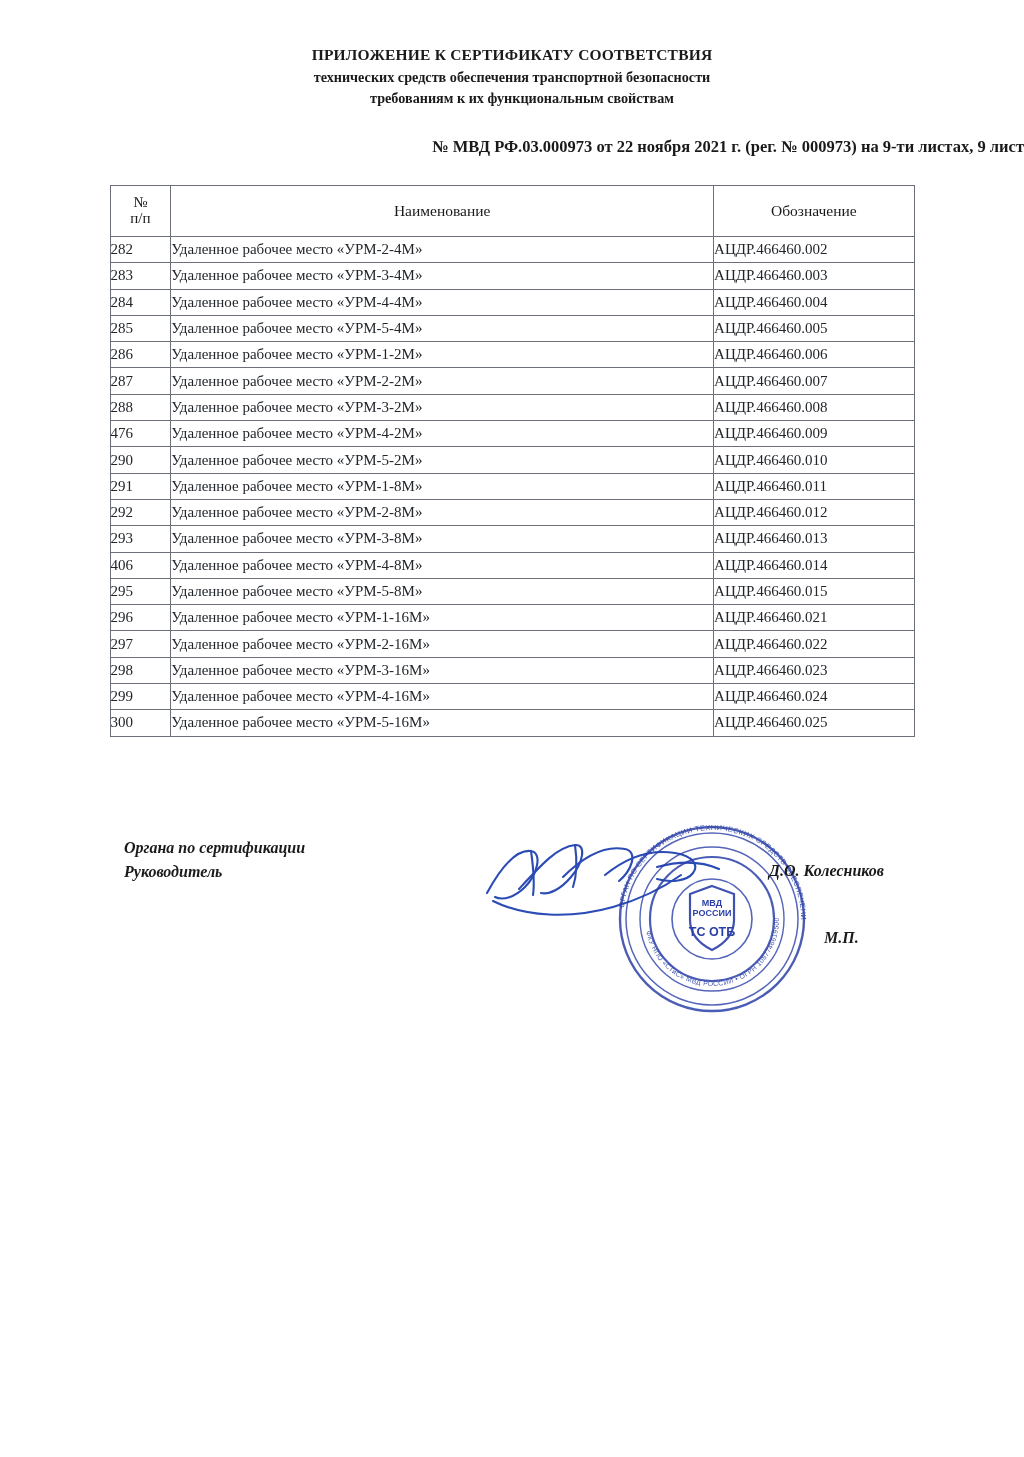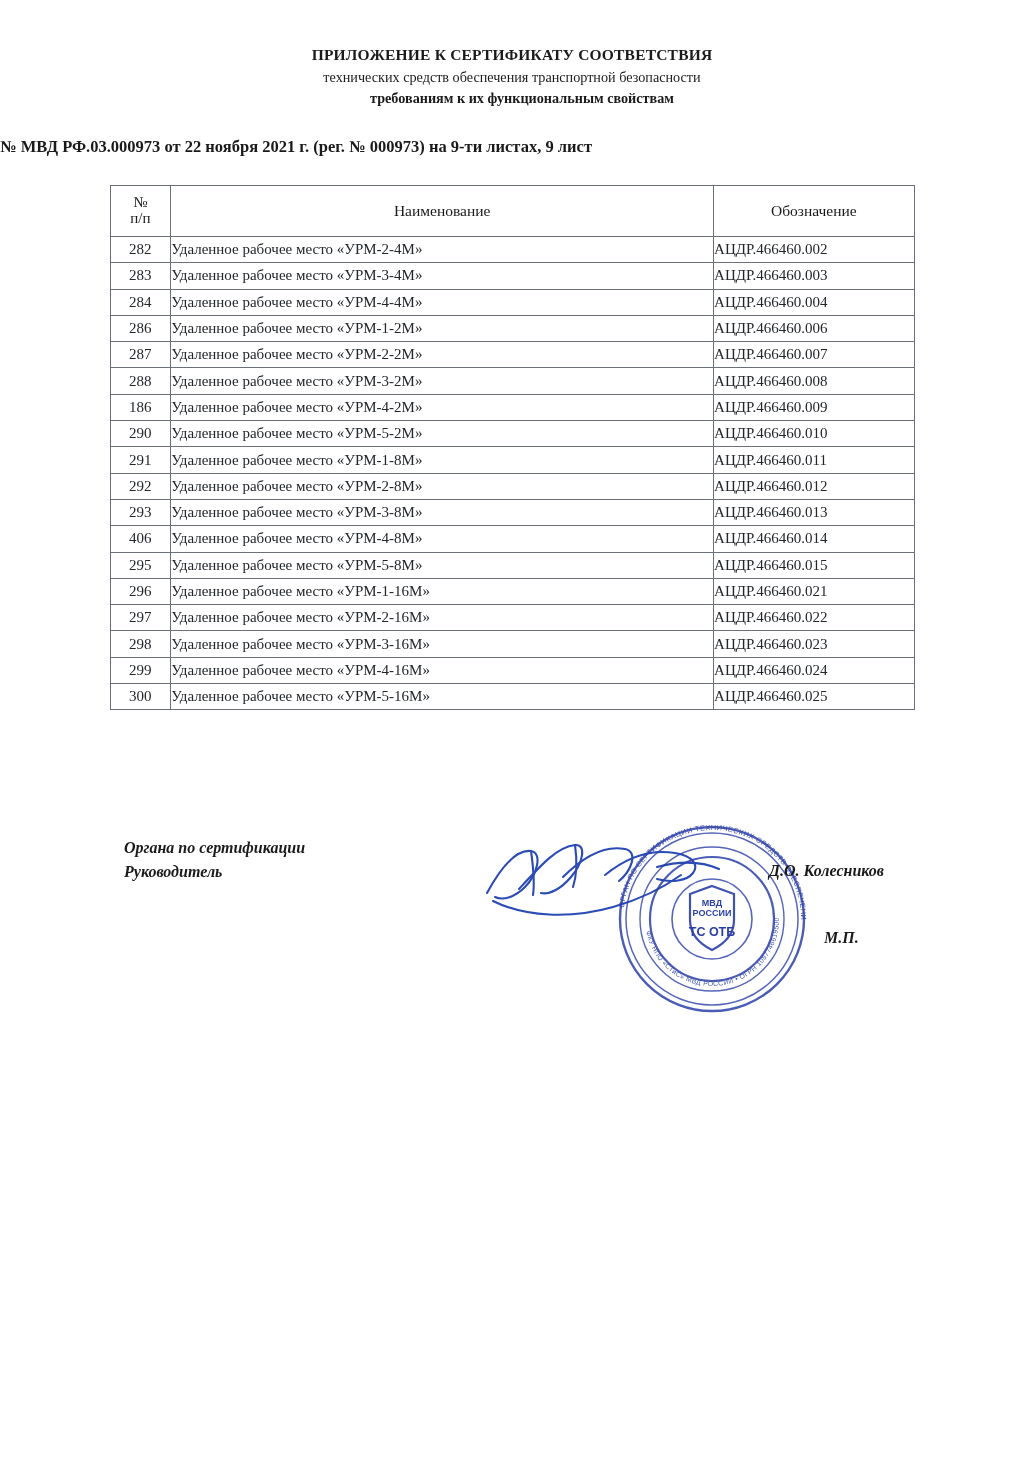--- a/index.html
+++ b/index.html
@@ -27,33 +27,33 @@
   .header {
     text-align: center;
     margin-top: 46px;
   }
   .header .line1 {
     font-weight: bold;
     font-size: 15.5px;
     letter-spacing: 0.2px;
   }
   .header .line2 {
-    font-weight: normal;
+    font-weight: bold;
     font-size: 14.2px;
     margin-top: 5px;
   }
   .header .line3 {
     font-weight: bold;
     font-size: 14.2px;
     margin-top: 4px;
     padding-left: 20px;
   }
 
   .cert-line {
-    text-align: left;
+    text-align: right;
     font-weight: bold;
     font-size: 16.5px;
     margin-top: 30px;
   }
 
   
   .table-wrap {
     margin: 28px auto 0 auto;
     width: 805px;
   }
@@ -80,21 +80,21 @@
     line-height: 1.05;
     font-size: 15px;
   }
   table.items tbody td {
     height: 25.3px;
     vertical-align: middle;
     font-size: 15px;
     color: #22262b;
   }
   td.c-num {
-    text-align: center;
+    text-align: left;
     padding-right: 3px;
     font-family: Liberation Serif, serif;
   }
   td.c-name {
     text-align: left;
     padding-left: 9px;
   }
   td.c-desig {
     text-align: left;
   }
@@ -192,36 +192,41 @@
             <td class="c-num">283</td>
             <td class="c-name">Удаленное рабочее место «УРМ-3-4М»</td>
             <td class="c-desig">АЦДР.466460.003</td>
           </tr>
           <tr>
             <td class="c-num">284</td>
             <td class="c-name">Удаленное рабочее место «УРМ-4-4М»</td>
             <td class="c-desig">АЦДР.466460.004</td>
           </tr>
           <tr>
+            <td class="c-num">285</td>
+            <td class="c-name">Удаленное рабочее место «УРМ-5-4М»</td>
+            <td class="c-desig">АЦДР.466460.005</td>
+          </tr>
+          <tr>
             <td class="c-num">286</td>
             <td class="c-name">Удаленное рабочее место «УРМ-1-2М»</td>
             <td class="c-desig">АЦДР.466460.006</td>
           </tr>
           <tr>
             <td class="c-num">287</td>
             <td class="c-name">Удаленное рабочее место «УРМ-2-2М»</td>
             <td class="c-desig">АЦДР.466460.007</td>
           </tr>
           <tr>
             <td class="c-num">288</td>
             <td class="c-name">Удаленное рабочее место «УРМ-3-2М»</td>
             <td class="c-desig">АЦДР.466460.008</td>
           </tr>
           <tr>
-            <td class="c-num">186</td>
+            <td class="c-num">476</td>
             <td class="c-name">Удаленное рабочее место «УРМ-4-2М»</td>
             <td class="c-desig">АЦДР.466460.009</td>
           </tr>
           <tr>
             <td class="c-num">290</td>
             <td class="c-name">Удаленное рабочее место «УРМ-5-2М»</td>
             <td class="c-desig">АЦДР.466460.010</td>
           </tr>
           <tr>
             <td class="c-num">291</td>

